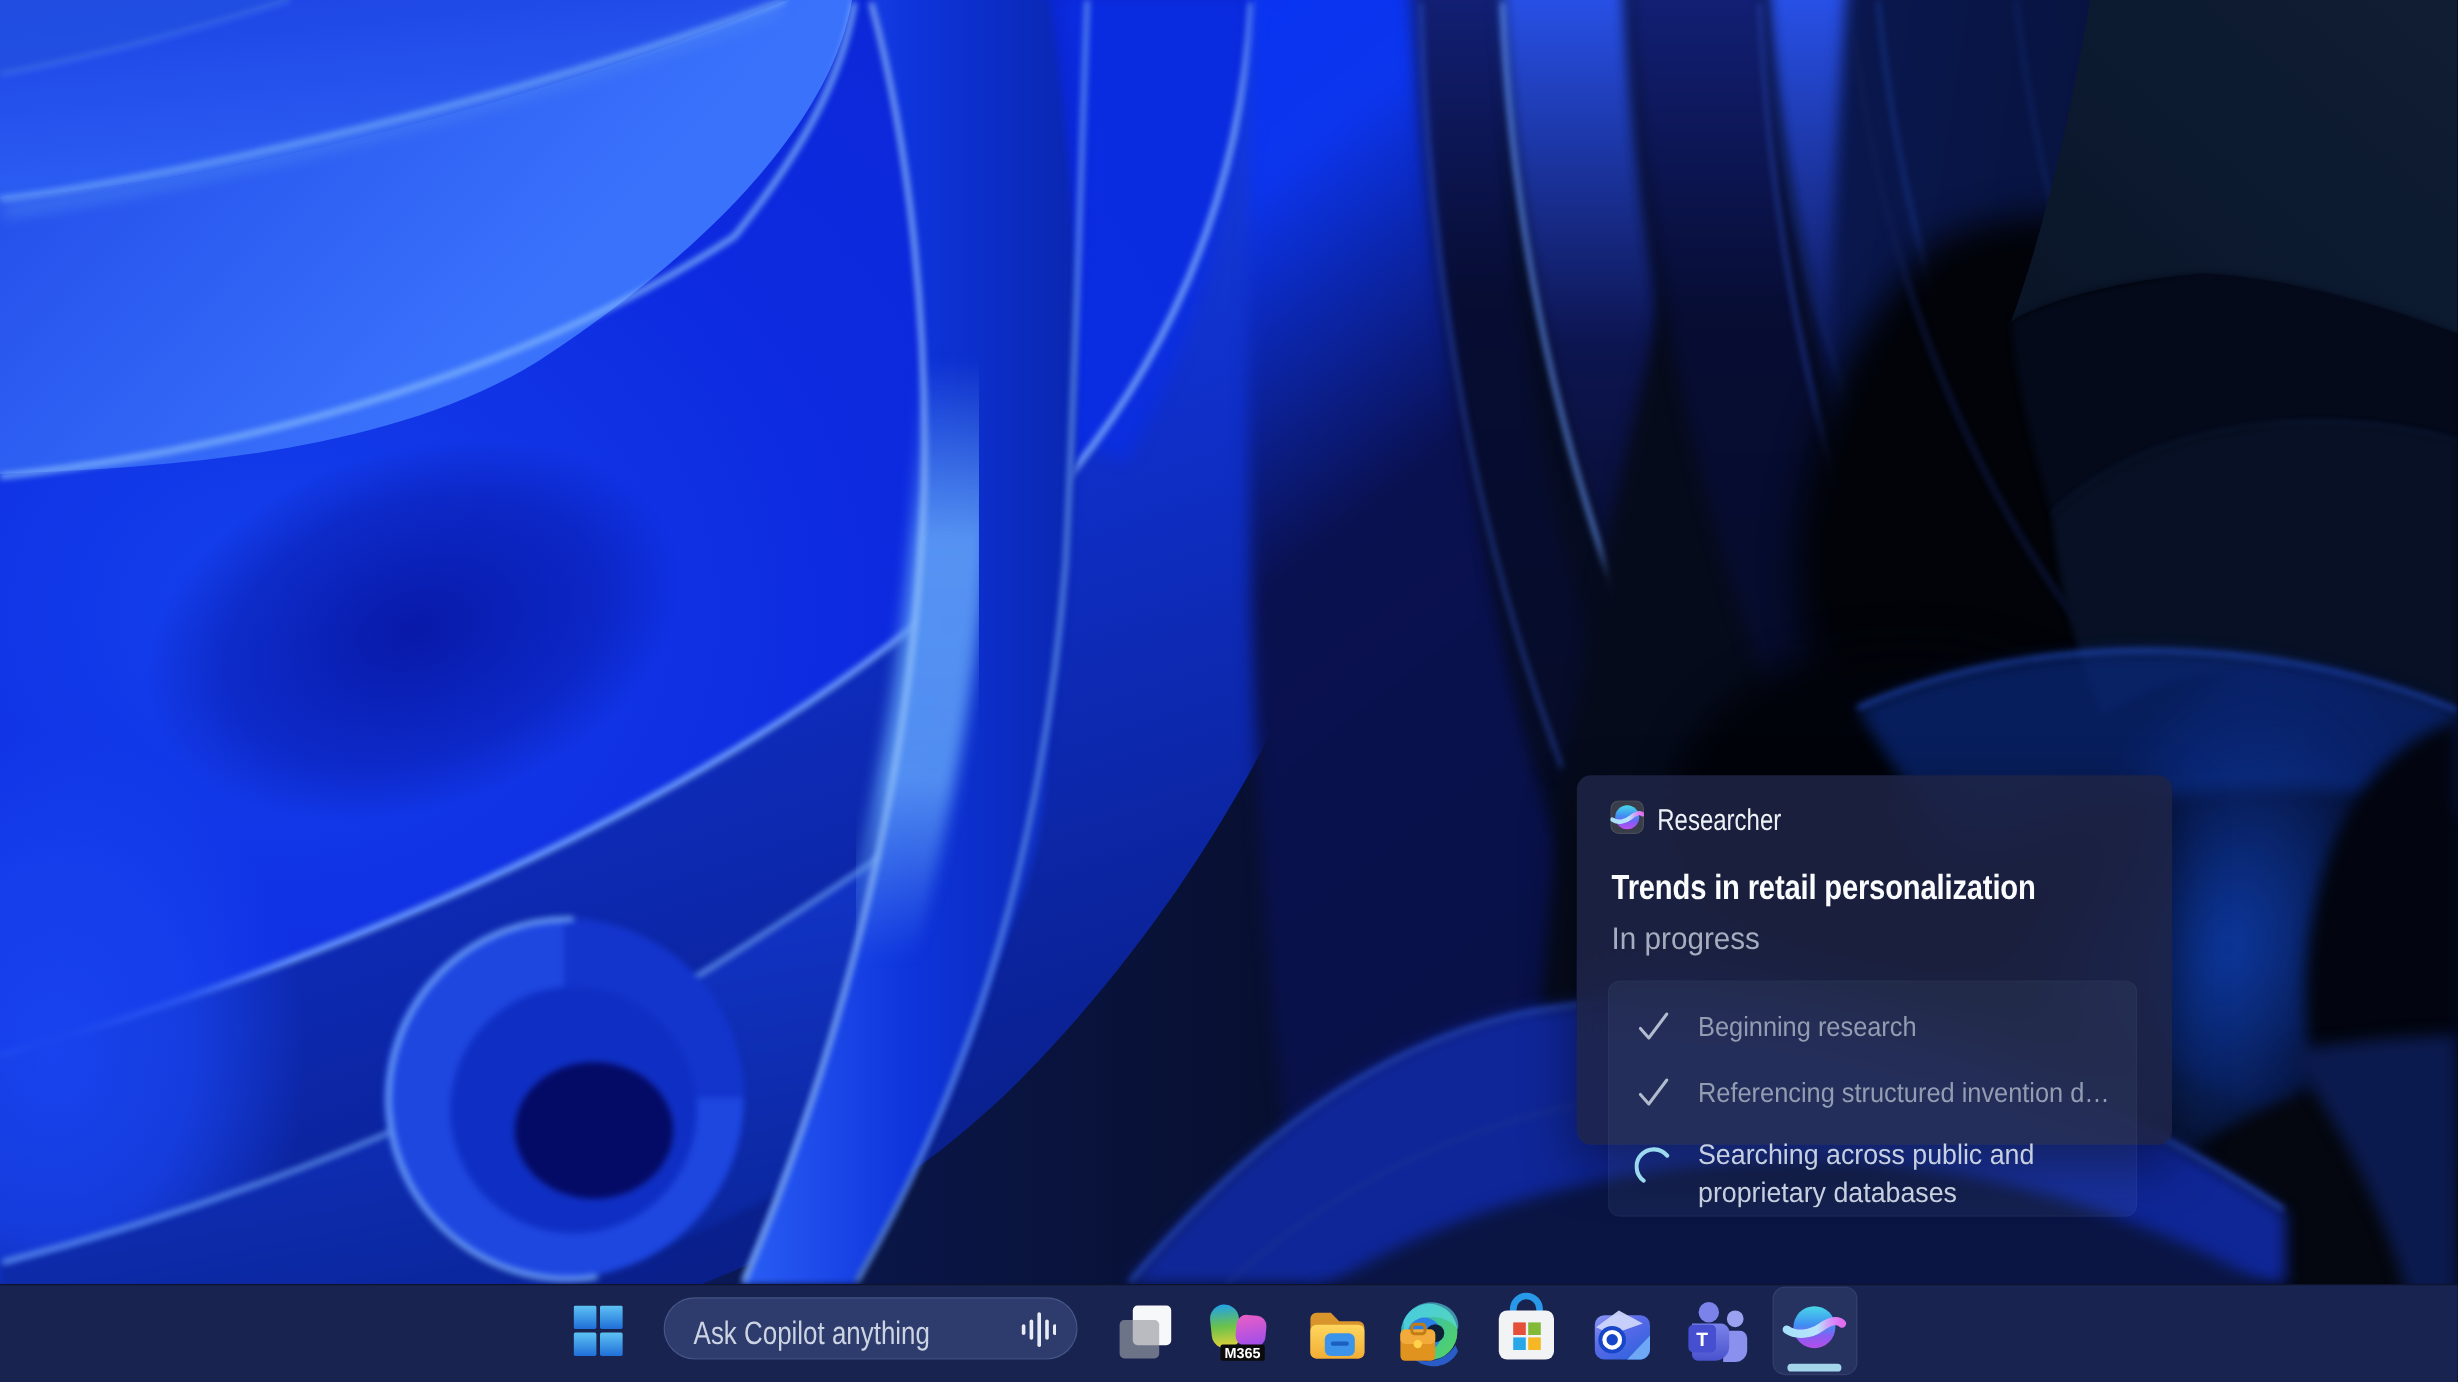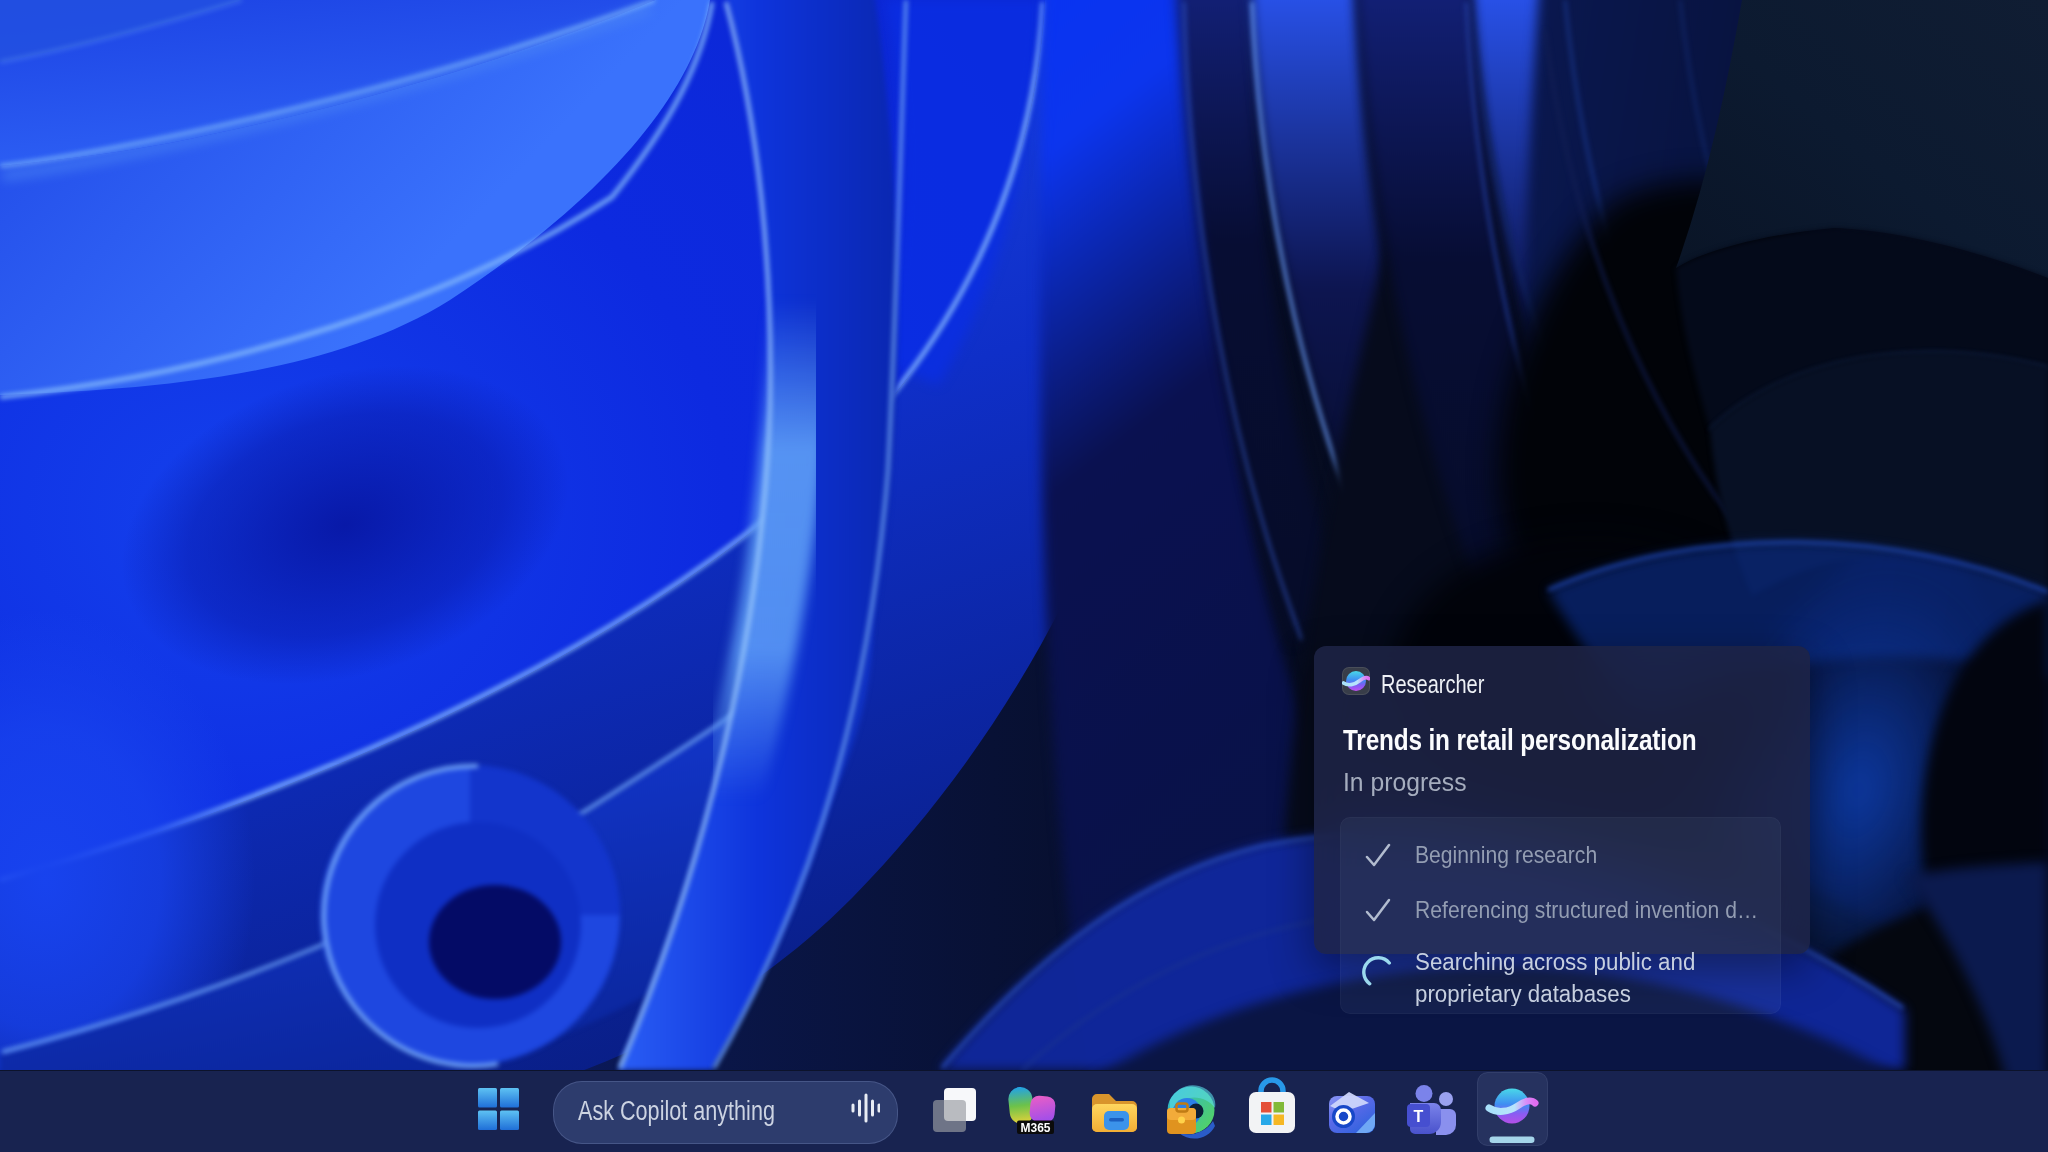--- a/index.html
+++ b/index.html
@@ -2,21 +2,21 @@
 <html><head>
 <meta charset="utf-8">
 <style>
   html,body{margin:0;padding:0;width:2048px;height:1152px;overflow:hidden;background:#060a16;
     font-family:"Liberation Sans", sans-serif;}
   #stage{position:absolute;inset:0;width:2048px;height:1152px;}
   #wall{position:absolute;left:0;top:0;}
   
   #bar{position:absolute;left:0;top:1070px;width:2048px;height:82px;background:#182350;}
   #bar .topline{position:absolute;left:0;top:0;width:100%;height:1px;background:rgba(5,8,18,.6);}
-  #search{position:absolute;left:553px;top:1081px;width:345px;height:63px;border-radius:29px;
+  #search{position:absolute;left:553px;top:1081px;width:345px;height:52px;border-radius:29px;
     background:rgba(125,150,215,.22);border:1px solid rgba(170,190,240,.20);box-sizing:border-box;}
   #search .ph{position:absolute;left:24px;top:14px;font-size:27px;color:#ccd3e2;letter-spacing:0;
     transform:scaleX(.80);transform-origin:0 0;white-space:nowrap;}
   
   #card{position:absolute;left:1314px;top:646px;width:496px;height:308px;border-radius:12px;
     background:rgba(30,37,70,.85);backdrop-filter:blur(30px);
     box-shadow:0 16px 44px rgba(0,0,0,.42);}
   #card .hicon{position:absolute;left:28px;top:21px;width:28px;height:28px;border-radius:7px;
     background:#383d49;box-shadow:inset 0 0 0 1px rgba(255,255,255,.09);}
   #card .hname{position:absolute;left:67px;top:24px;font-size:25px;color:#eef1f6;

